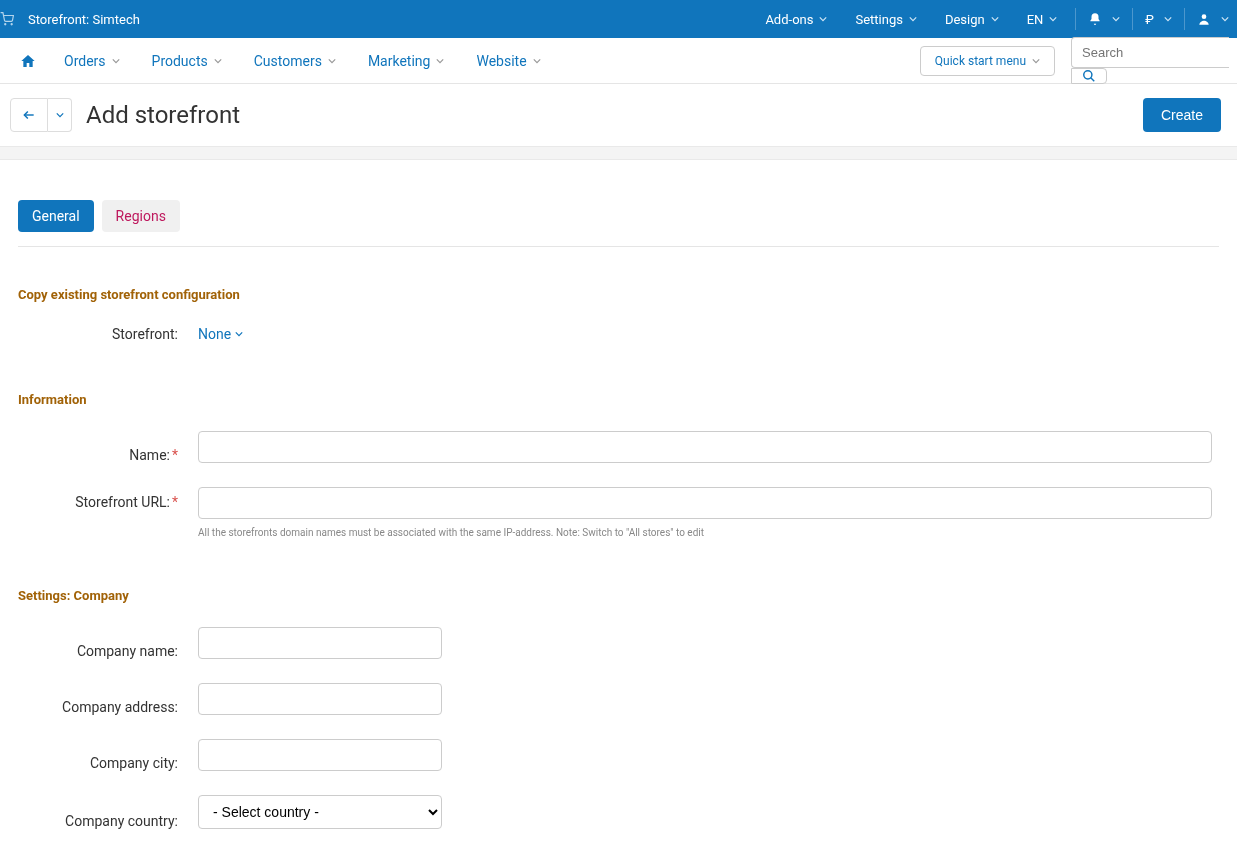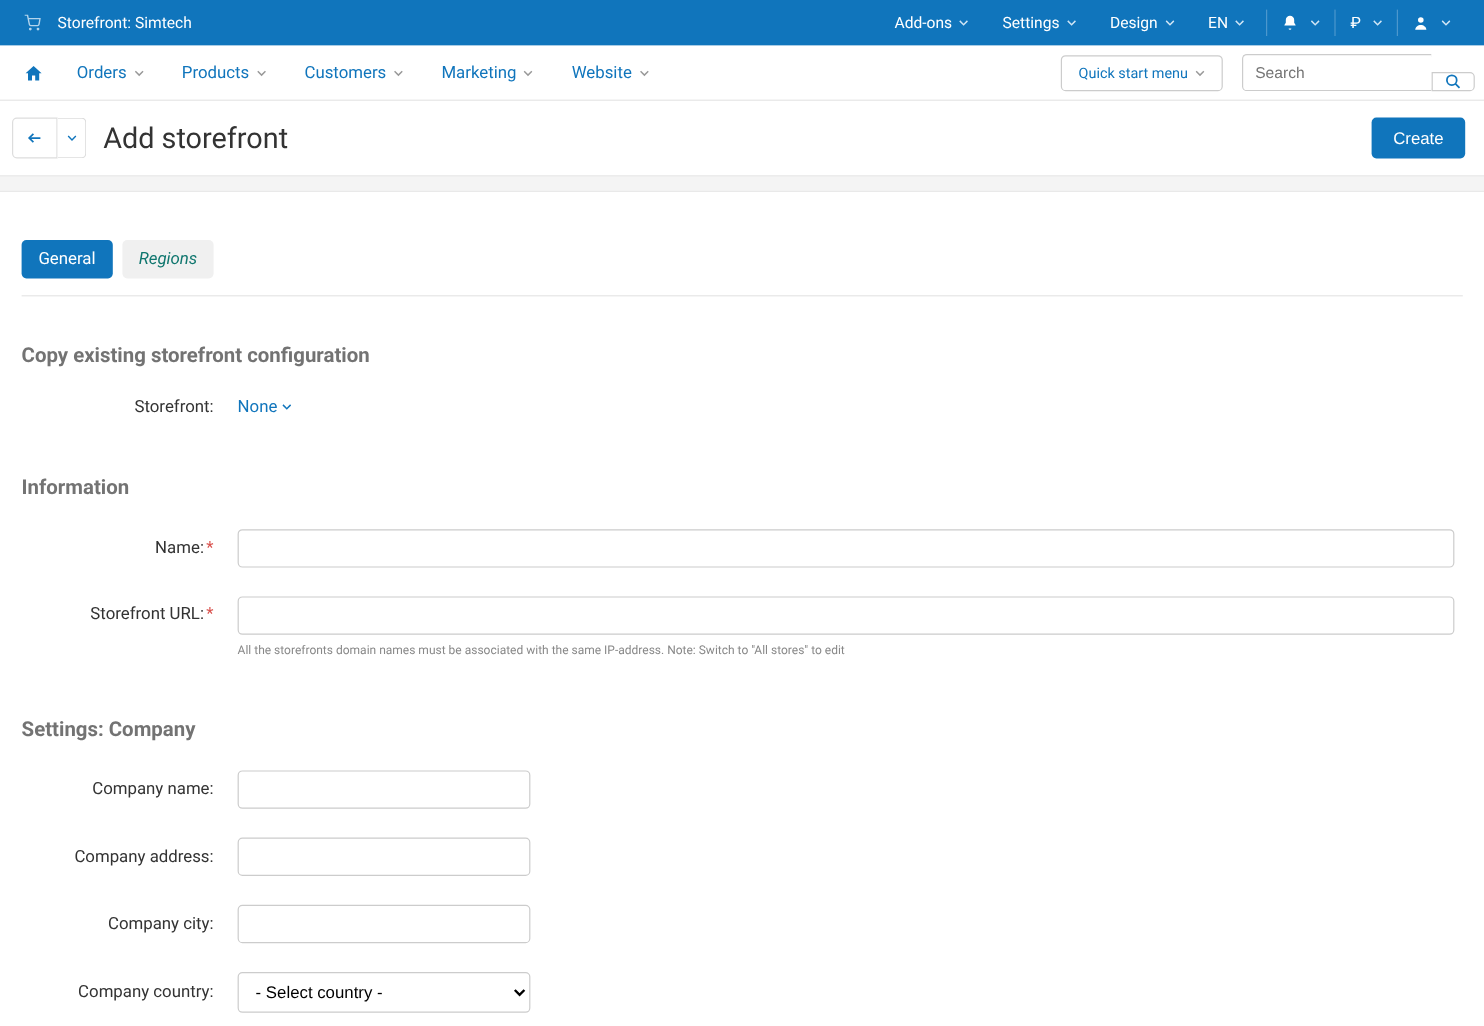--- a/index.html
+++ b/index.html
@@ -1,63 +1,63 @@
 <!DOCTYPE html>
 <html><head>
 <meta charset="utf-8">
 <style>
   * { box-sizing: border-box; }
   html, body { margin: 0; padding: 0; font-family: -apple-system, BlinkMacSystemFont, "Segoe UI", Roboto, "Helvetica Neue", Arial, sans-serif; font-size: 14px; color: #333; background: #fff; }
   
   
-  .topbar { background: #1075bc; color: #fff; height: 38px; display: flex; align-items: center; padding: 0 20px; font-size: 13px; }
+  .topbar { background: #1075bc; color: #fff; height: 38px; display: flex; align-items: center; padding: 0 0; font-size: 13px; }
   .topbar .left { display: flex; align-items: center; gap: 14px; }
   .topbar .cart-icon { opacity: 0.85; }
   .topbar .storefront-label { color: #fff; }
   .topbar .spacer { flex: 1; }
   .topbar .nav-items { display: flex; align-items: center; gap: 0; }
   .topbar .nav-item { color: #fff; padding: 0 14px; height: 38px; display: flex; align-items: center; cursor: pointer; white-space: nowrap; }
   .topbar .nav-item.active { font-weight: 600; }
   .topbar .caret { margin-left: 6px; }
   .topbar .icon-btn { padding: 0 8px; height: 38px; display: flex; align-items: center; cursor: pointer; color: #fff; }
   .divider-v { width: 1px; height: 22px; background: rgba(255,255,255,0.25); margin: 0 4px; }
 
   
   .menubar { background: #fff; border-bottom: 1px solid #e5e5e5; height: 46px; display: flex; align-items: center; padding: 0 8px; }
   .menubar .home-btn { padding: 0 12px; height: 46px; display: flex; align-items: center; color: #1075bc; cursor: pointer; }
   .menubar .menu-item { color: #1075bc; padding: 0 16px; height: 46px; display: flex; align-items: center; cursor: pointer; font-size: 14px; }
   .menubar .menu-item .caret { color: #999; margin-left: 6px; }
   .menubar .spacer { flex: 1; }
   .menubar .quick-start { border: 1px solid #ccc; background: #fff; color: #1075bc; border-radius: 4px; padding: 7px 14px; cursor: pointer; font-size: 12px; display: flex; align-items: center; margin-right: 16px; }
-  .menubar .search-group { display: flex; align-items: flex-end; }
+  .menubar .search-group { display: flex; align-items: flex-start; flex-direction: column; }
   .menubar .search-input { border: 1px solid #ccc; border-right: none; border-radius: 4px 0 0 4px; padding: 7px 10px; width: 158px; font-size: 13px; outline: none; }
   .menubar .search-btn { border: 1px solid #ccc; border-radius: 0 4px 4px 0; background: #fff; width: 36px; display: flex; align-items: center; justify-content: center; cursor: pointer; color: #1075bc; }
 
   
   .titlebar { display: flex; align-items: center; padding: 14px 10px; }
   .back-group { display: flex; margin-right: 14px; }
   .back-btn { width: 38px; height: 34px; border: 1px solid #ddd; border-radius: 4px 0 0 4px; display: flex; align-items: center; justify-content: center; cursor: pointer; color: #1075bc; background: #fff; }
   .back-caret { width: 24px; height: 34px; border: 1px solid #ddd; border-left: none; border-radius: 0 4px 4px 0; display: flex; align-items: center; justify-content: center; cursor: pointer; color: #1075bc; background: #fff; }
   .page-title { font-size: 24px; font-weight: 400; color: #333; }
   .titlebar .spacer { flex: 1; }
   .create-btn { background: #1075bc; color: #fff; border: none; border-radius: 4px; padding: 9px 18px; font-size: 14px; cursor: pointer; margin-right: 6px; }
   
   .gray-strip { height: 14px; background: #f4f4f4; border-top: 1px solid #e9e9e9; border-bottom: 1px solid #e9e9e9; }
   
   
   .content { padding: 40px 18px 30px 18px; }
   .tabs { display: flex; gap: 8px; margin-bottom: 14px; }
   .tab { padding: 8px 14px; border-radius: 4px; cursor: pointer; font-size: 14px; }
   .tab.active { background: #1075bc; color: #fff; }
-  .tab.inactive { background: #f0f0f0; color: #0f766e; font-style: italic; }
+  .tab.inactive { background: #f0f0f0; color: #be185d; }
   .tabs-rule { border: none; border-top: 1px solid #e5e5e5; margin: 0 0 40px 0; }
   
-  .section-heading { font-size: 17px; font-weight: 700; color: #737373; margin: 0 0 24px 0; }
-  
-  .form-row { display: flex; align-items: center; margin-bottom: 24px; }
+  .section-heading { font-size: 13px; font-weight: 700; color: #a16207; margin: 0 0 24px 0; }
+  
+  .form-row { display: flex; align-items: flex-end; margin-bottom: 24px; }
   .form-row.align-top { align-items: flex-start; }
   .form-label { width: 180px; text-align: right; padding-right: 20px; font-size: 14px; color: #333; flex-shrink: 0; }
   .req { color: #d9534f; margin-left: 2px; }
   .form-control-wide { flex: 1; max-width: 1014px; }
   .form-control-wide input { width: 100%; border: 1px solid #ccc; border-radius: 4px; padding: 7px 10px; font-size: 14px; outline: none; }
   .form-control-narrow input, .form-control-narrow select { width: 244px; border: 1px solid #ccc; border-radius: 4px; padding: 7px 10px; font-size: 14px; outline: none; background: #fff; }
   .dropdown-link { color: #1075bc; cursor: pointer; display: inline-flex; align-items: center; }
   .dropdown-link .caret { margin-left: 4px; }
   .help-text { color: #888; font-size: 10px; margin-top: 8px; }
   

